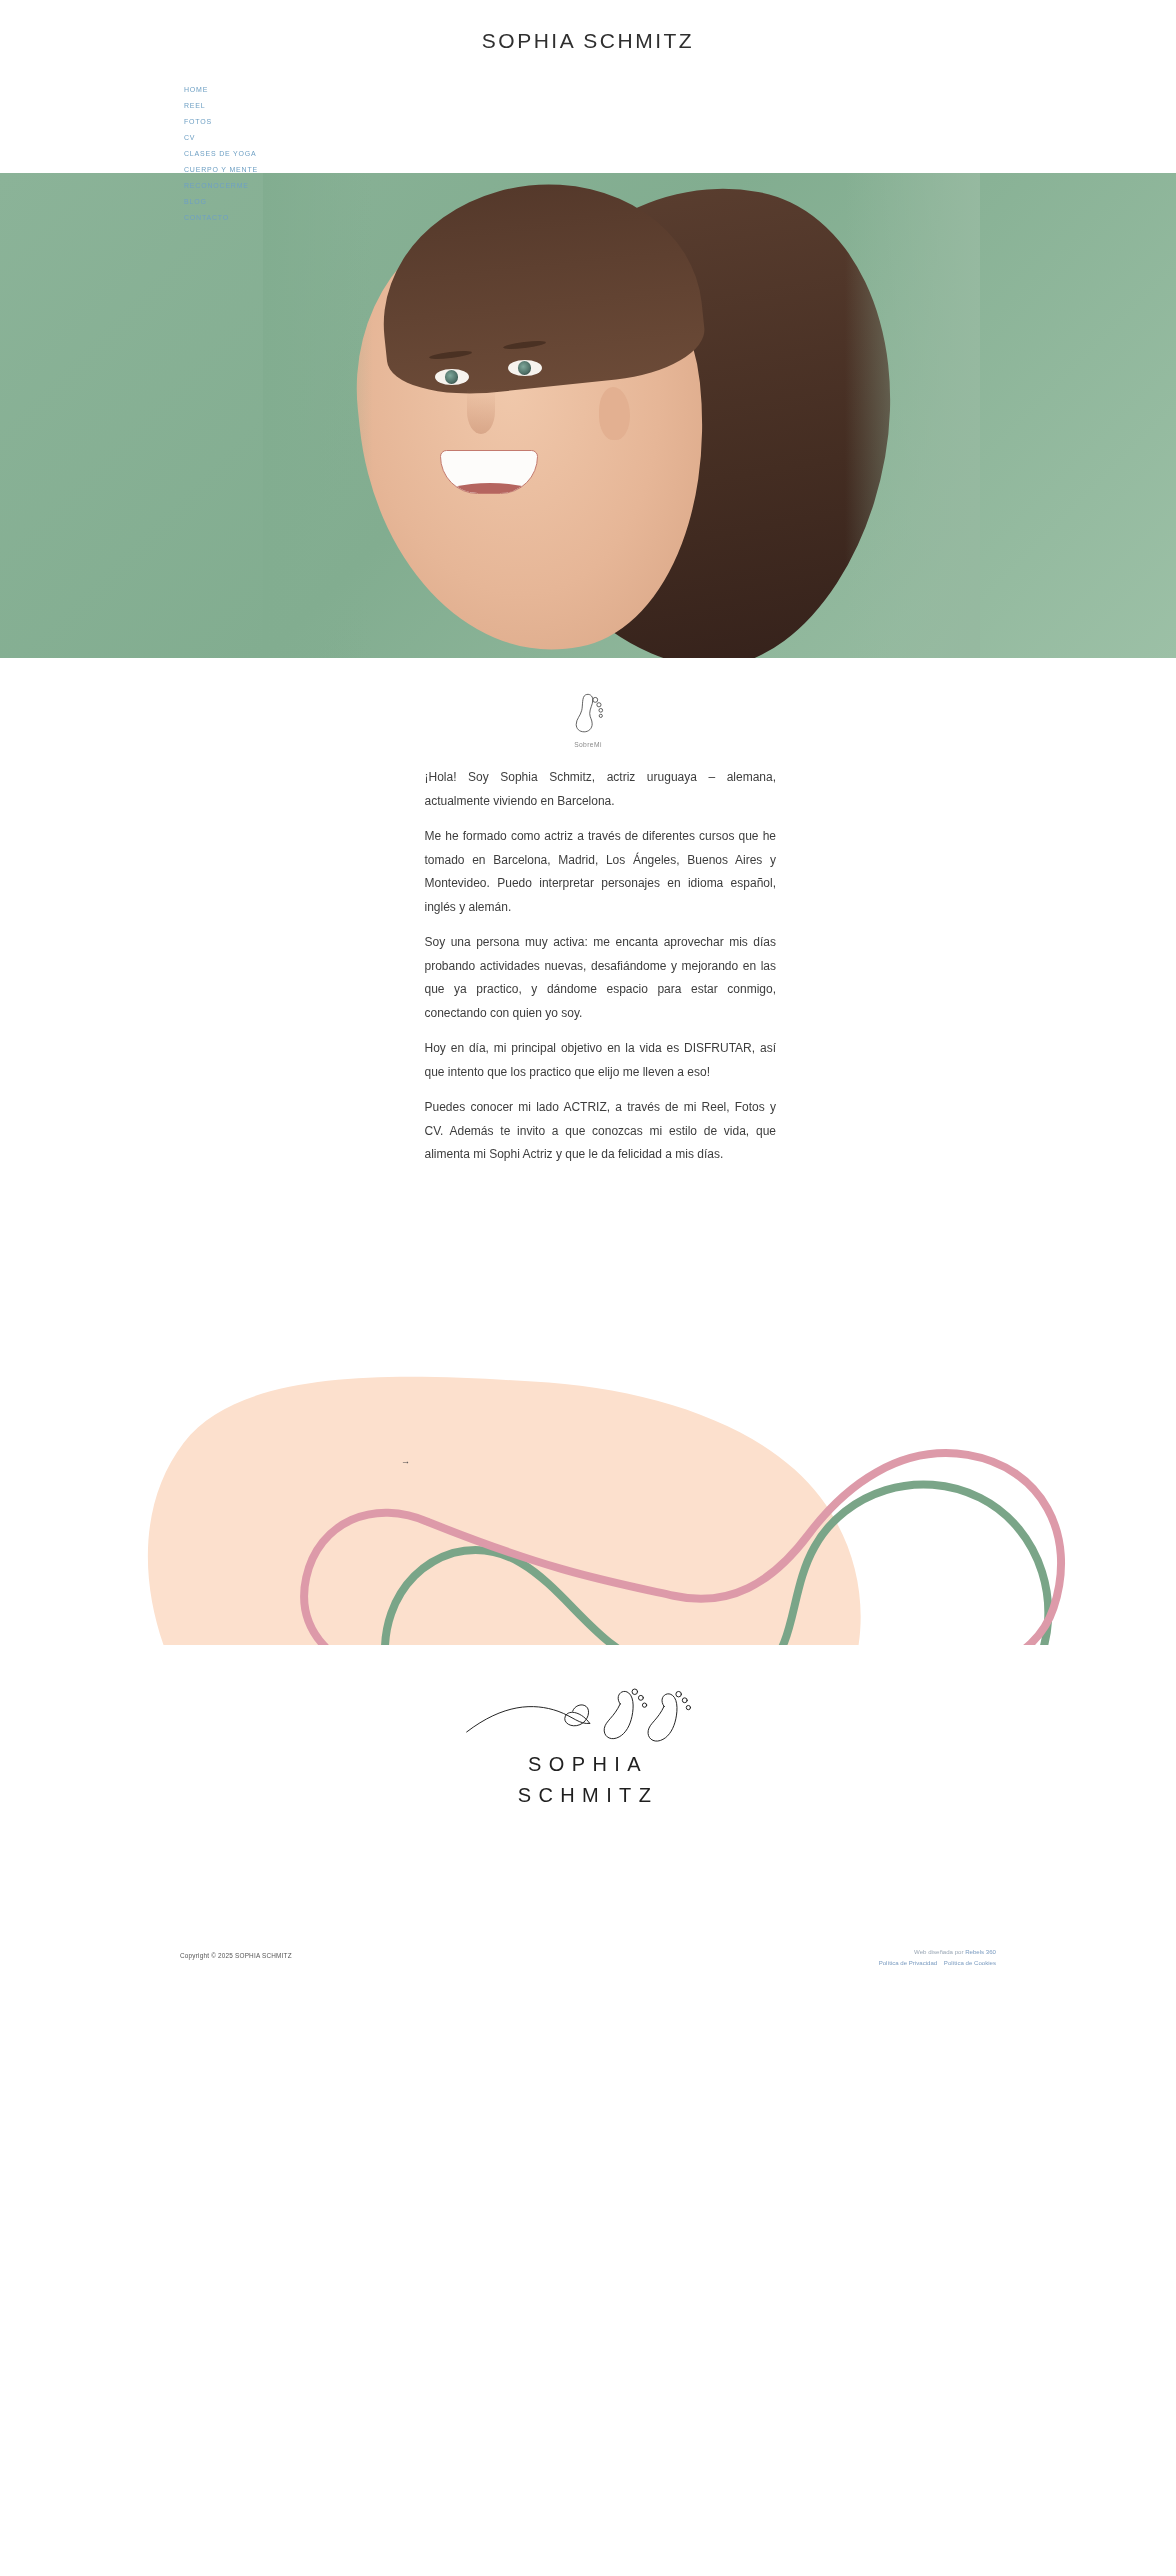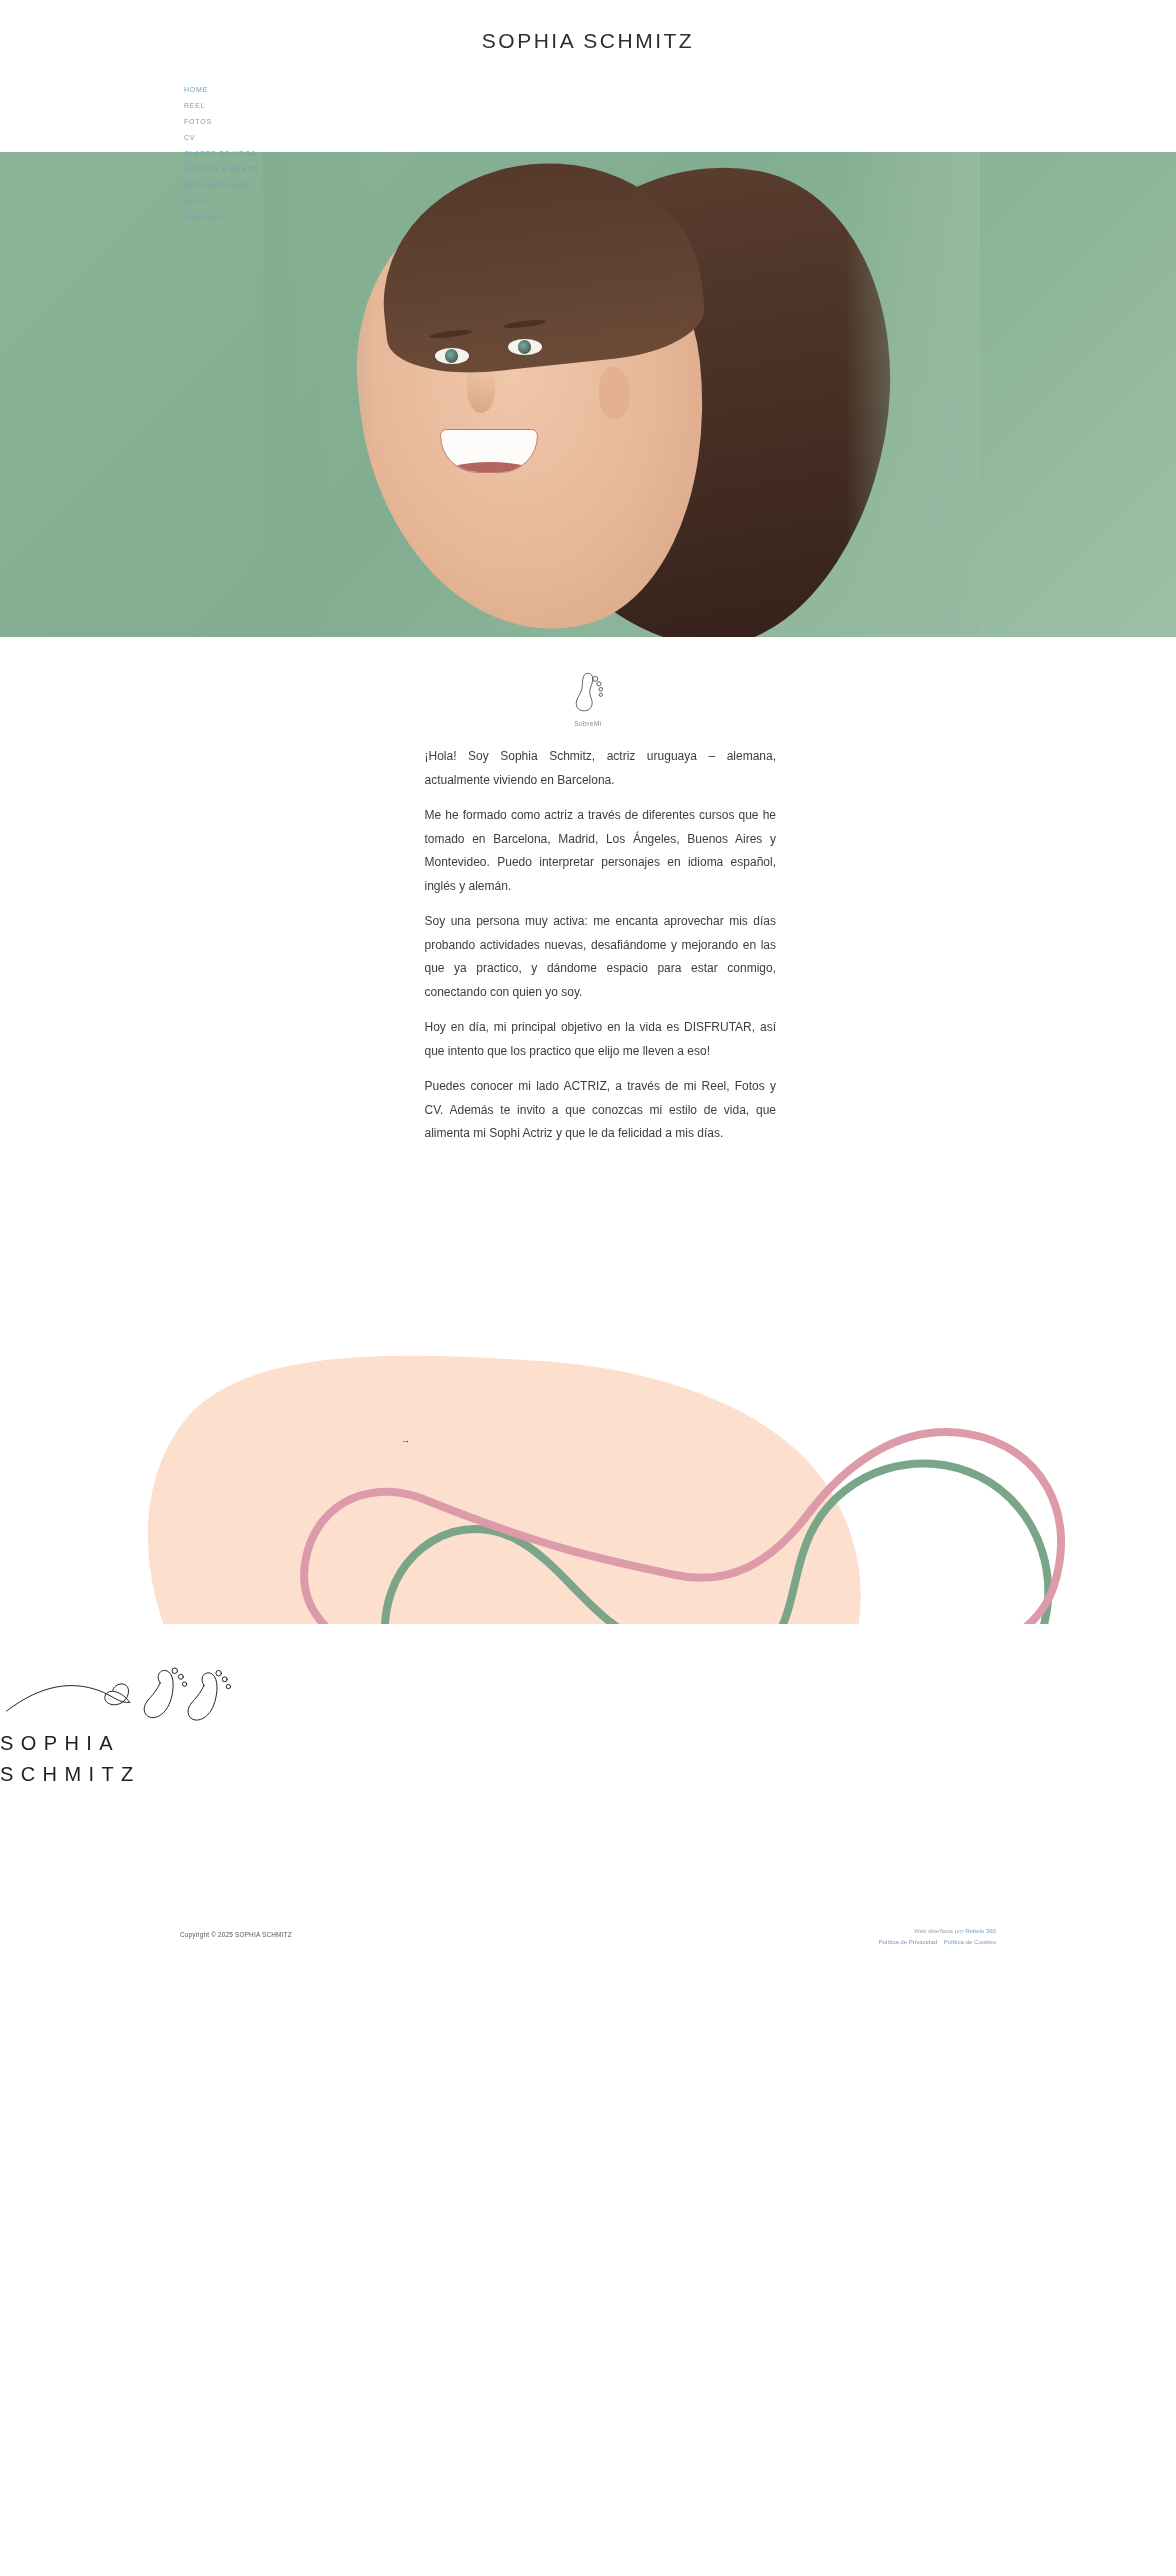--- a/index.html
+++ b/index.html
@@ -10,21 +10,21 @@
     background: #ffffff;
     font-family: "Liberation Sans", sans-serif;
     color: #3a3a3a;
     overflow: hidden;
     position: relative;
   }
 
   
   .site-header {
     width: 1176px;
-    height: 152px;
+    height: 173px;
     background: #ffffff;
     position: relative;
   }
   .brand-title {
     position: absolute;
     top: 29px;
     left: 0;
     width: 1176px;
     text-align: center;
     font-size: 21px;
@@ -222,21 +222,21 @@
     color: #4a4a4a;
   }
 
   
   .footer-logo {
     position: relative;
     width: 1176px;
     height: 257px;
     background: #ffffff;
     padding-top: 37px;
-    text-align: left;
+    text-align: center;
   }
   .footer-logo .logo-mark { height: 67px; }
   .footer-logo .logo-line {
     font-size: 20px;
     letter-spacing: 7.4px;
     color: #1f1f1f;
     line-height: 1.55;
     font-weight: 400;
   }
 

